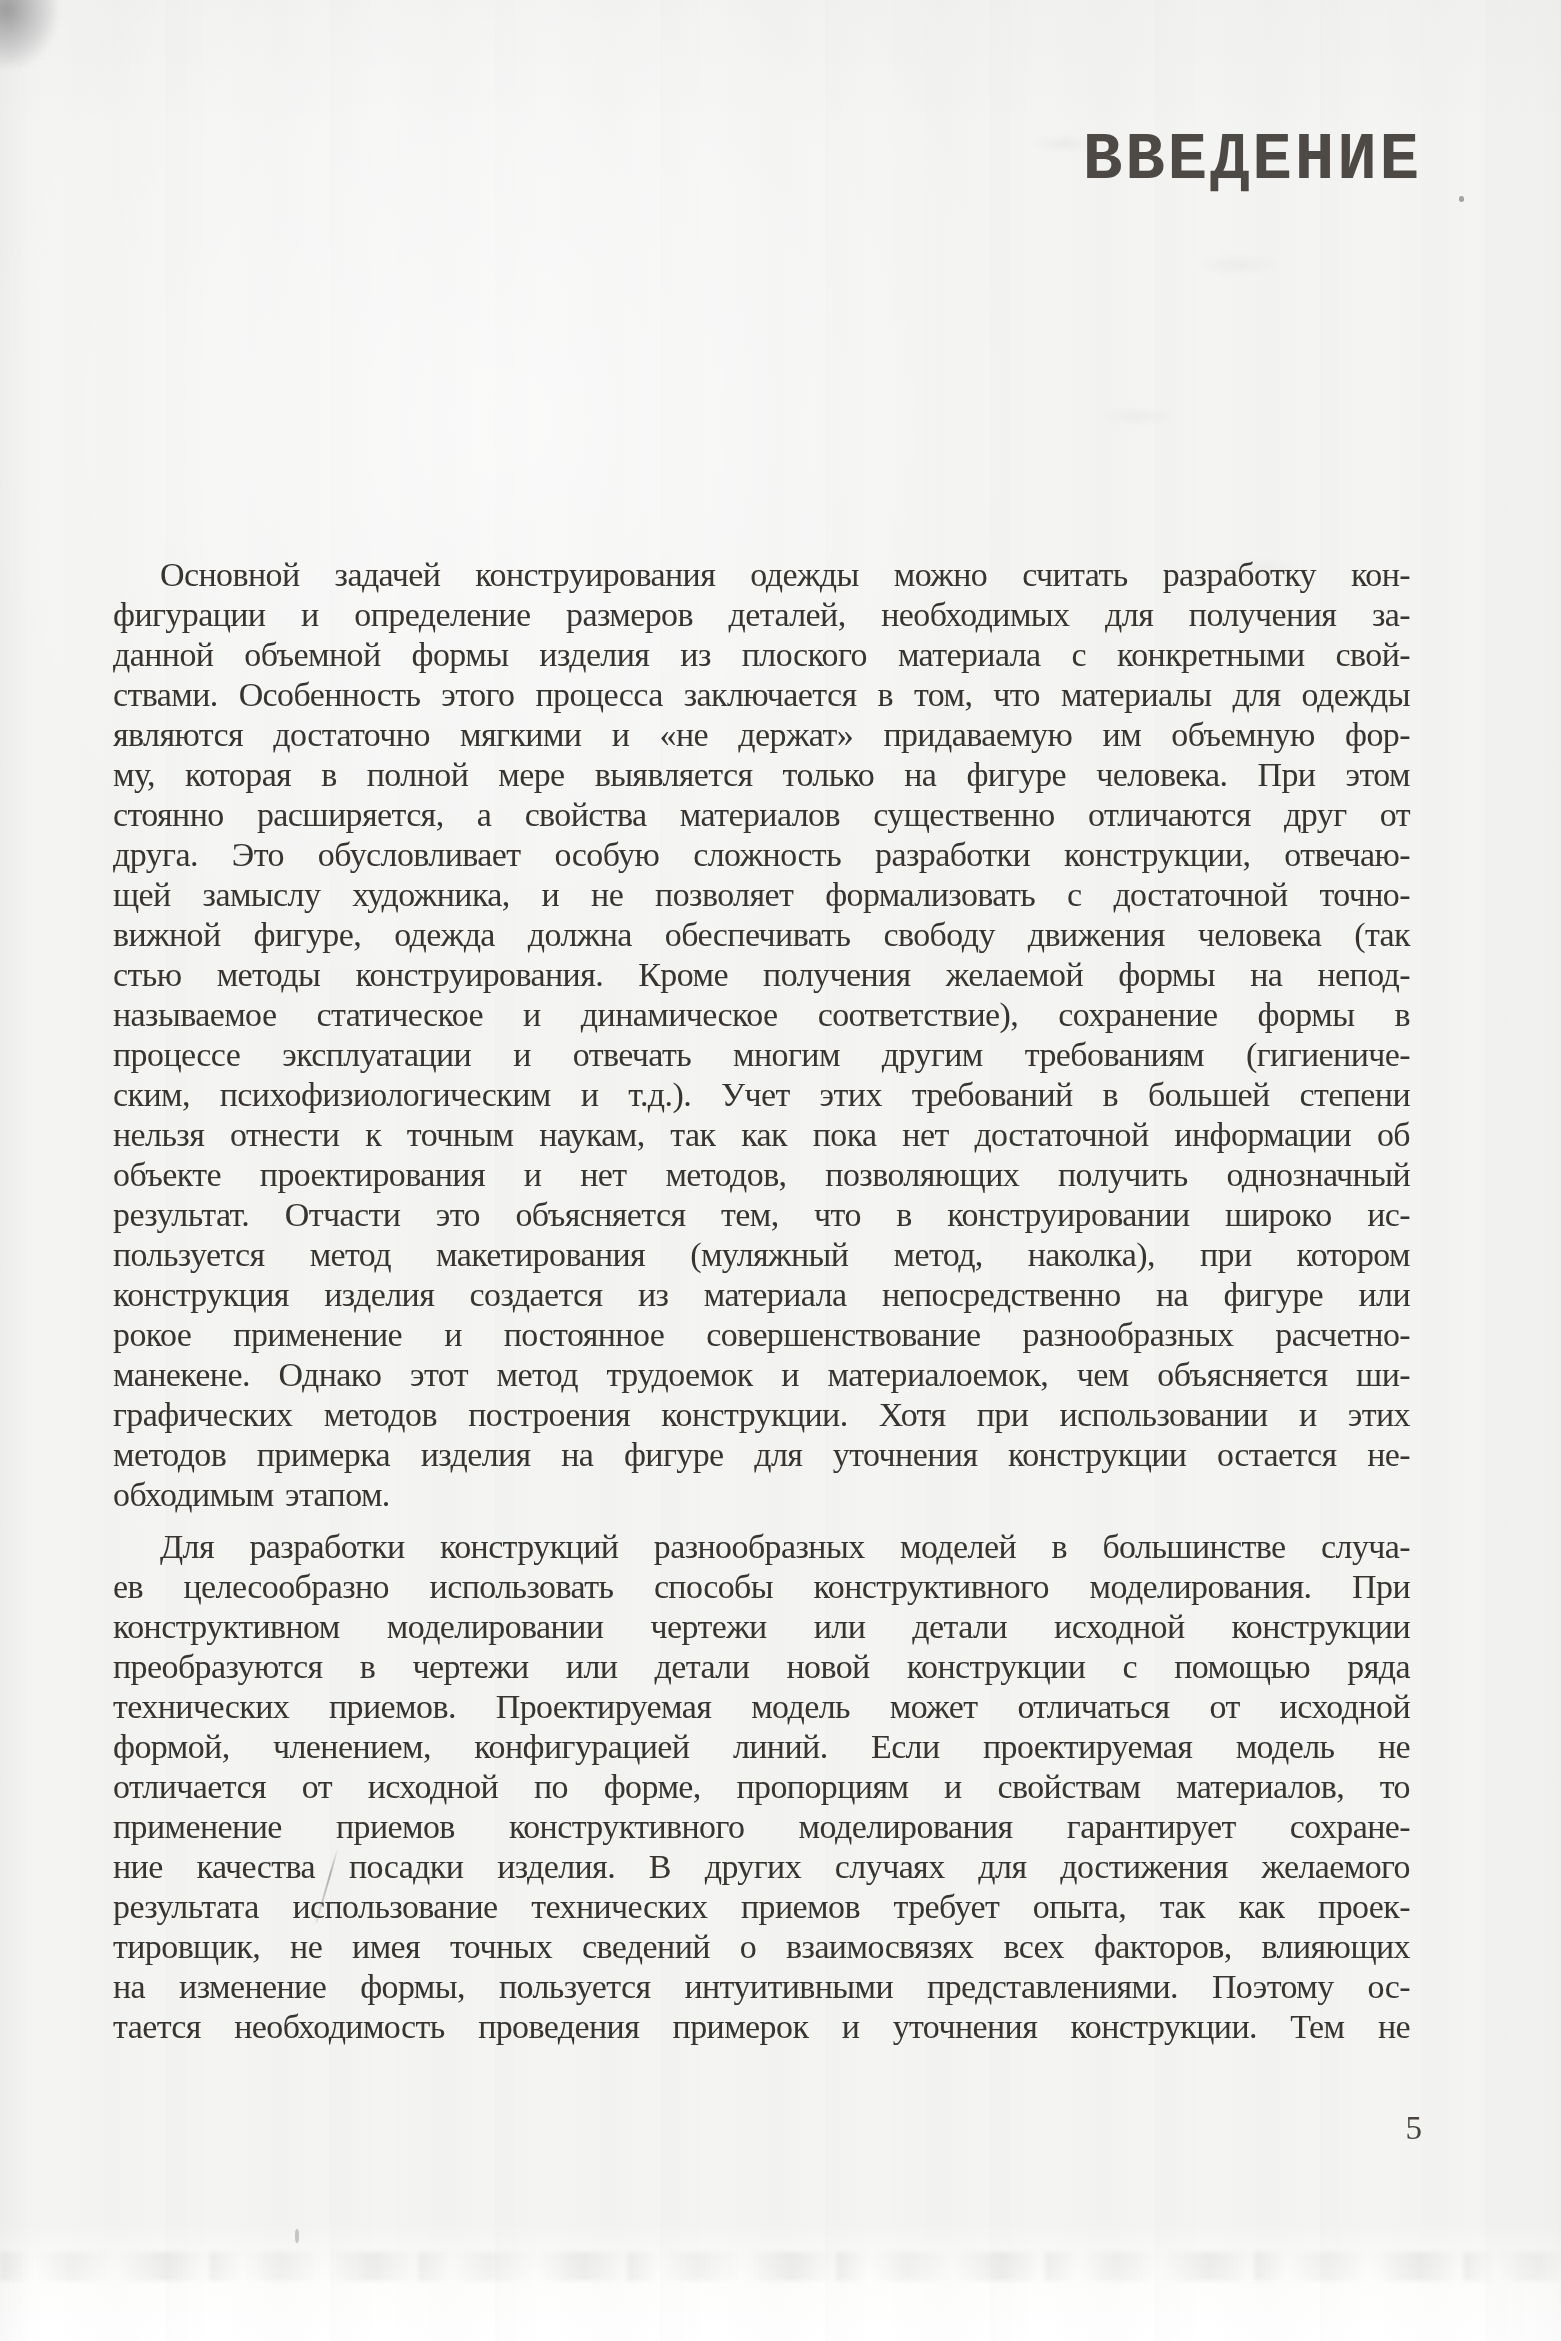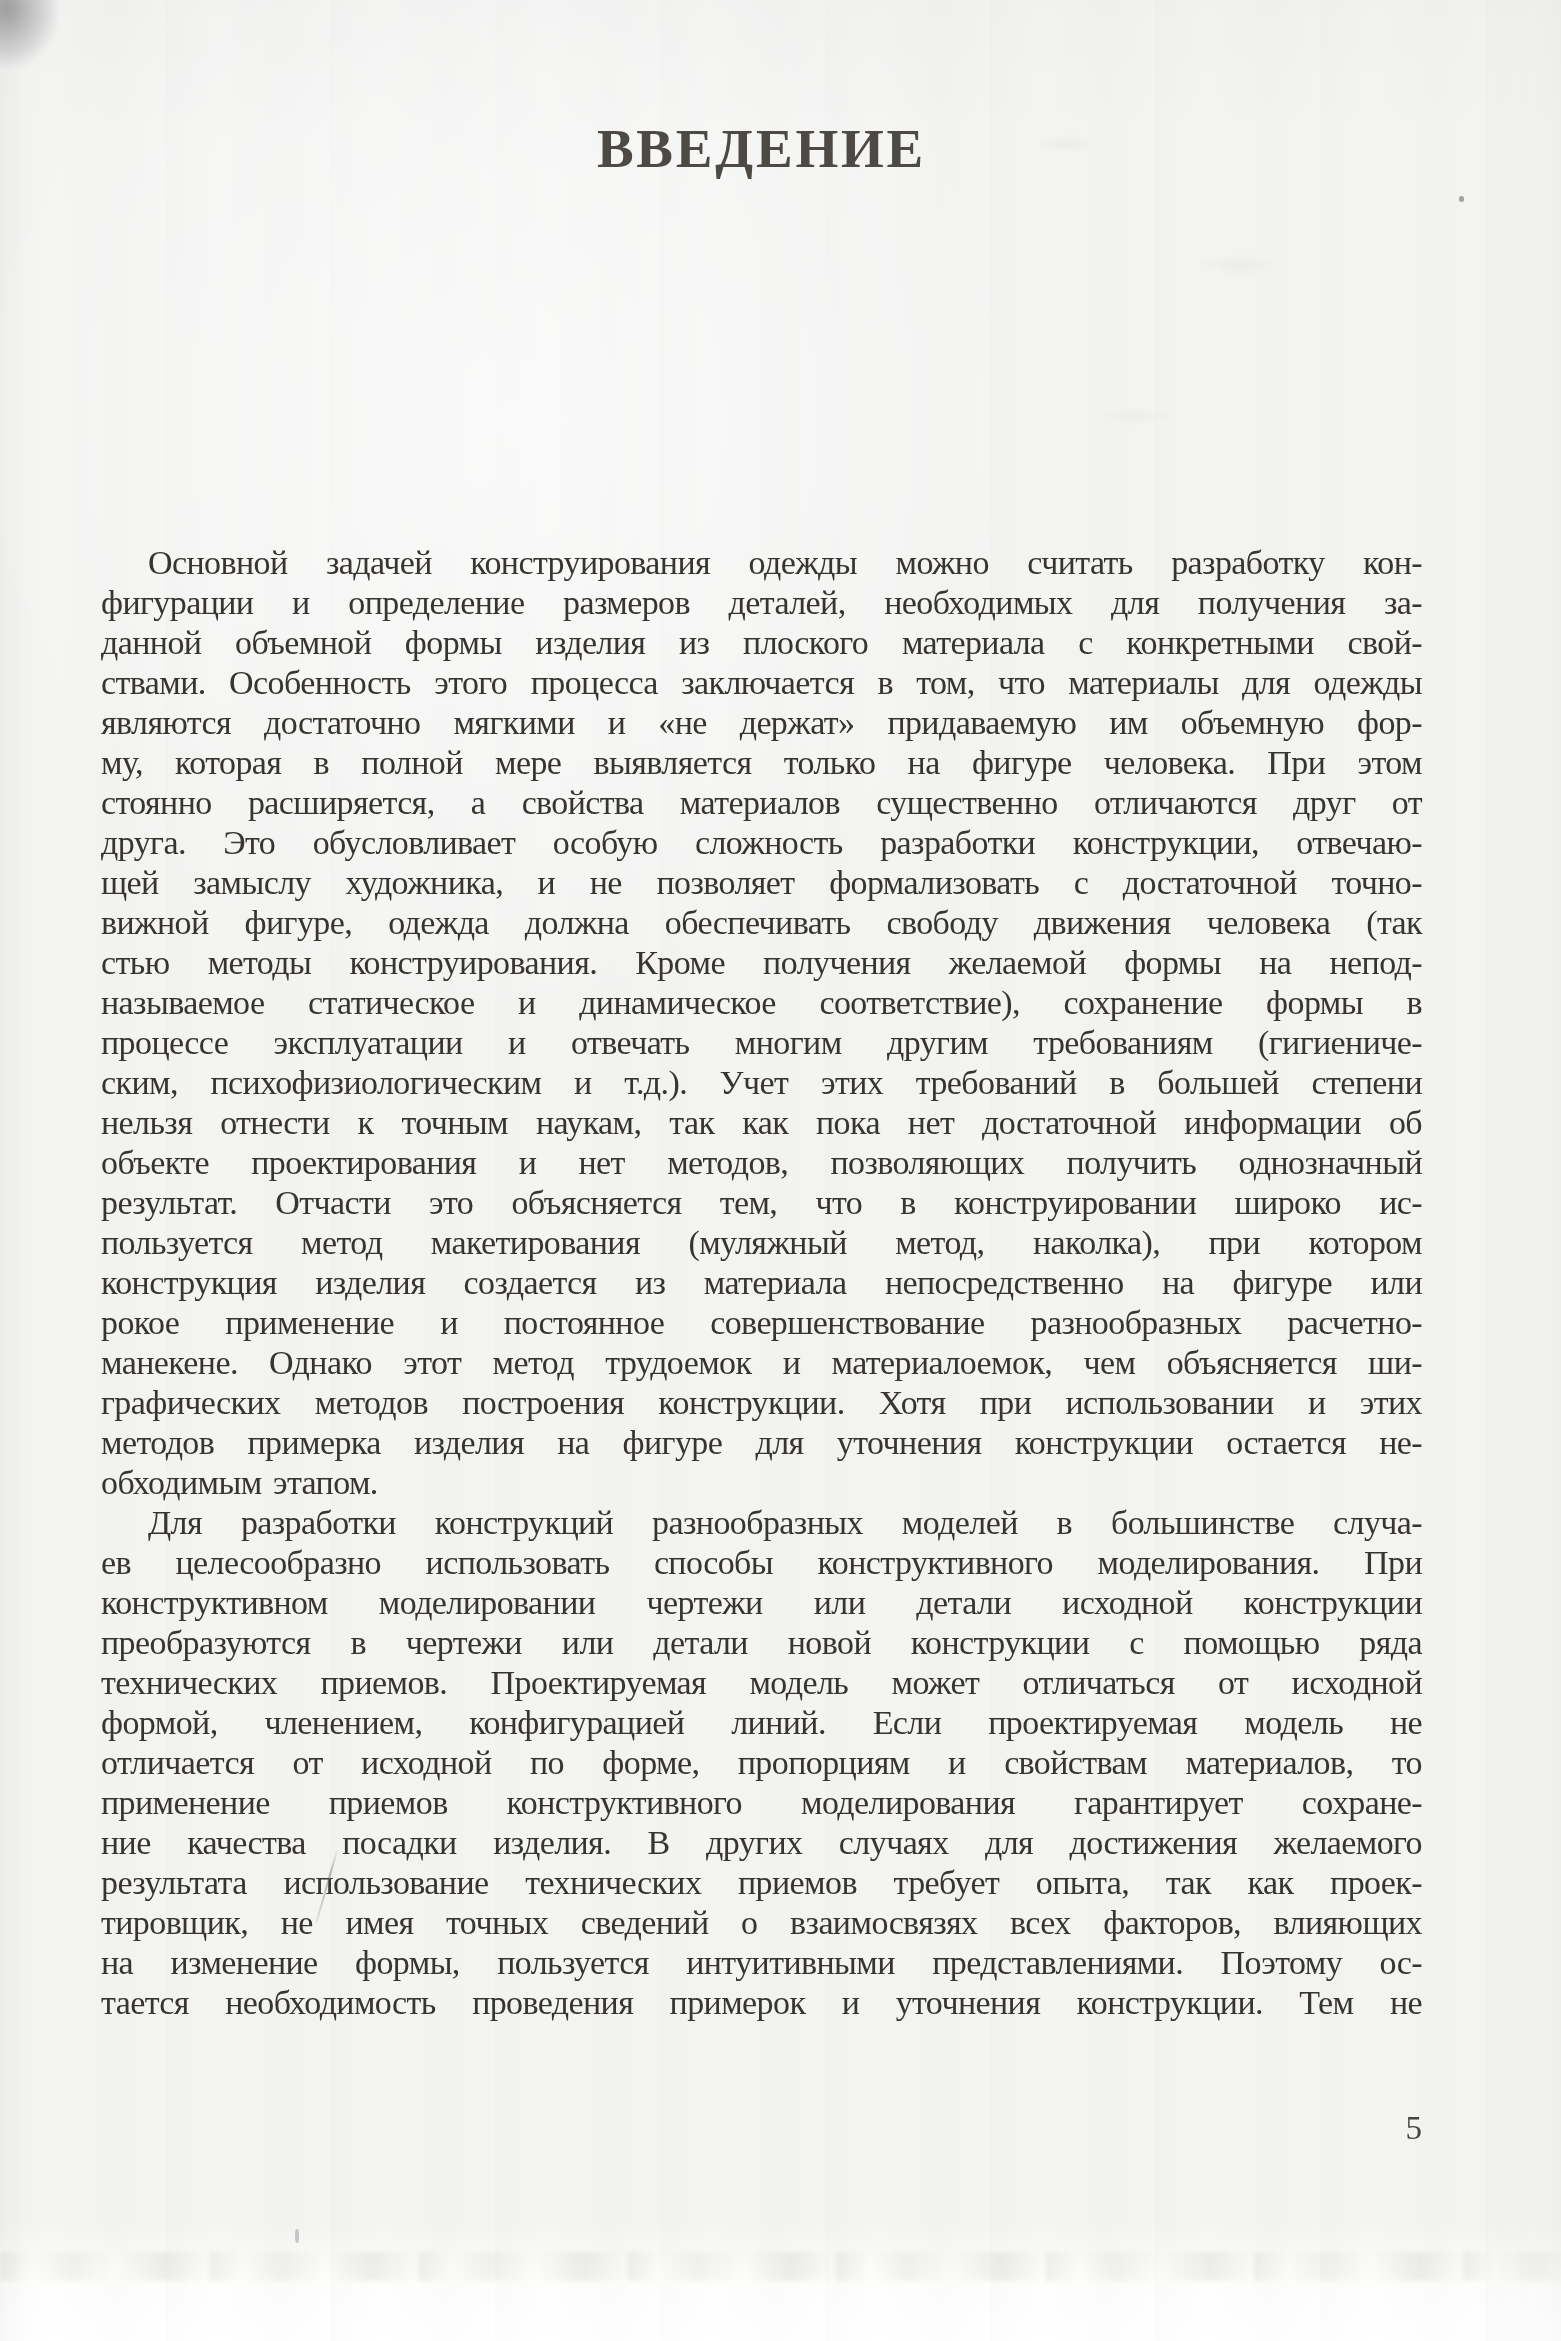--- a/index.html
+++ b/index.html
@@ -37,39 +37,40 @@
     background:
       radial-gradient(ellipse 771px 881px at 32% 18%, rgba(255,255,255,0.55), rgba(255,255,255,0) 70%),
       linear-gradient(90deg, rgba(0,0,0,0.02) 0%, rgba(0,0,0,0) 2%, rgba(0,0,0,0) 94%, rgba(0,0,0,0.018) 100%);
     pointer-events: none;
   }
   .title {
     position: absolute;
     left: 101px;
     width: 1321px;
     top: 84px;
-    text-align: center;
-    font-size: 55px;
+    text-align: right;
+    font-size: 66px;
     font-weight: bold;
     letter-spacing: 2.8px;
     color: #4d4a46;
     line-height: 1;
+    font-family: Liberation Mono, monospace;
   }
   .textblock {
     position: absolute;
     left: 101px;
     top: 543px;
     width: 1321px;
     font-size: 34px;
     line-height: 40px;
     letter-spacing: -0.6px;
     word-spacing: 3.3px;
     color: #383430;
   }
-  .para { margin: 0; padding: 0; }
+  .para { margin: 12px; padding: 0; }
   .line {
     height: 40px;
     text-align: justify;
     text-align-last: justify;
     white-space: normal;
     overflow: visible;
   }
   .line.indent { padding-left: 47px; }
   .line.short { text-align-last: left; }
   .page-number {

